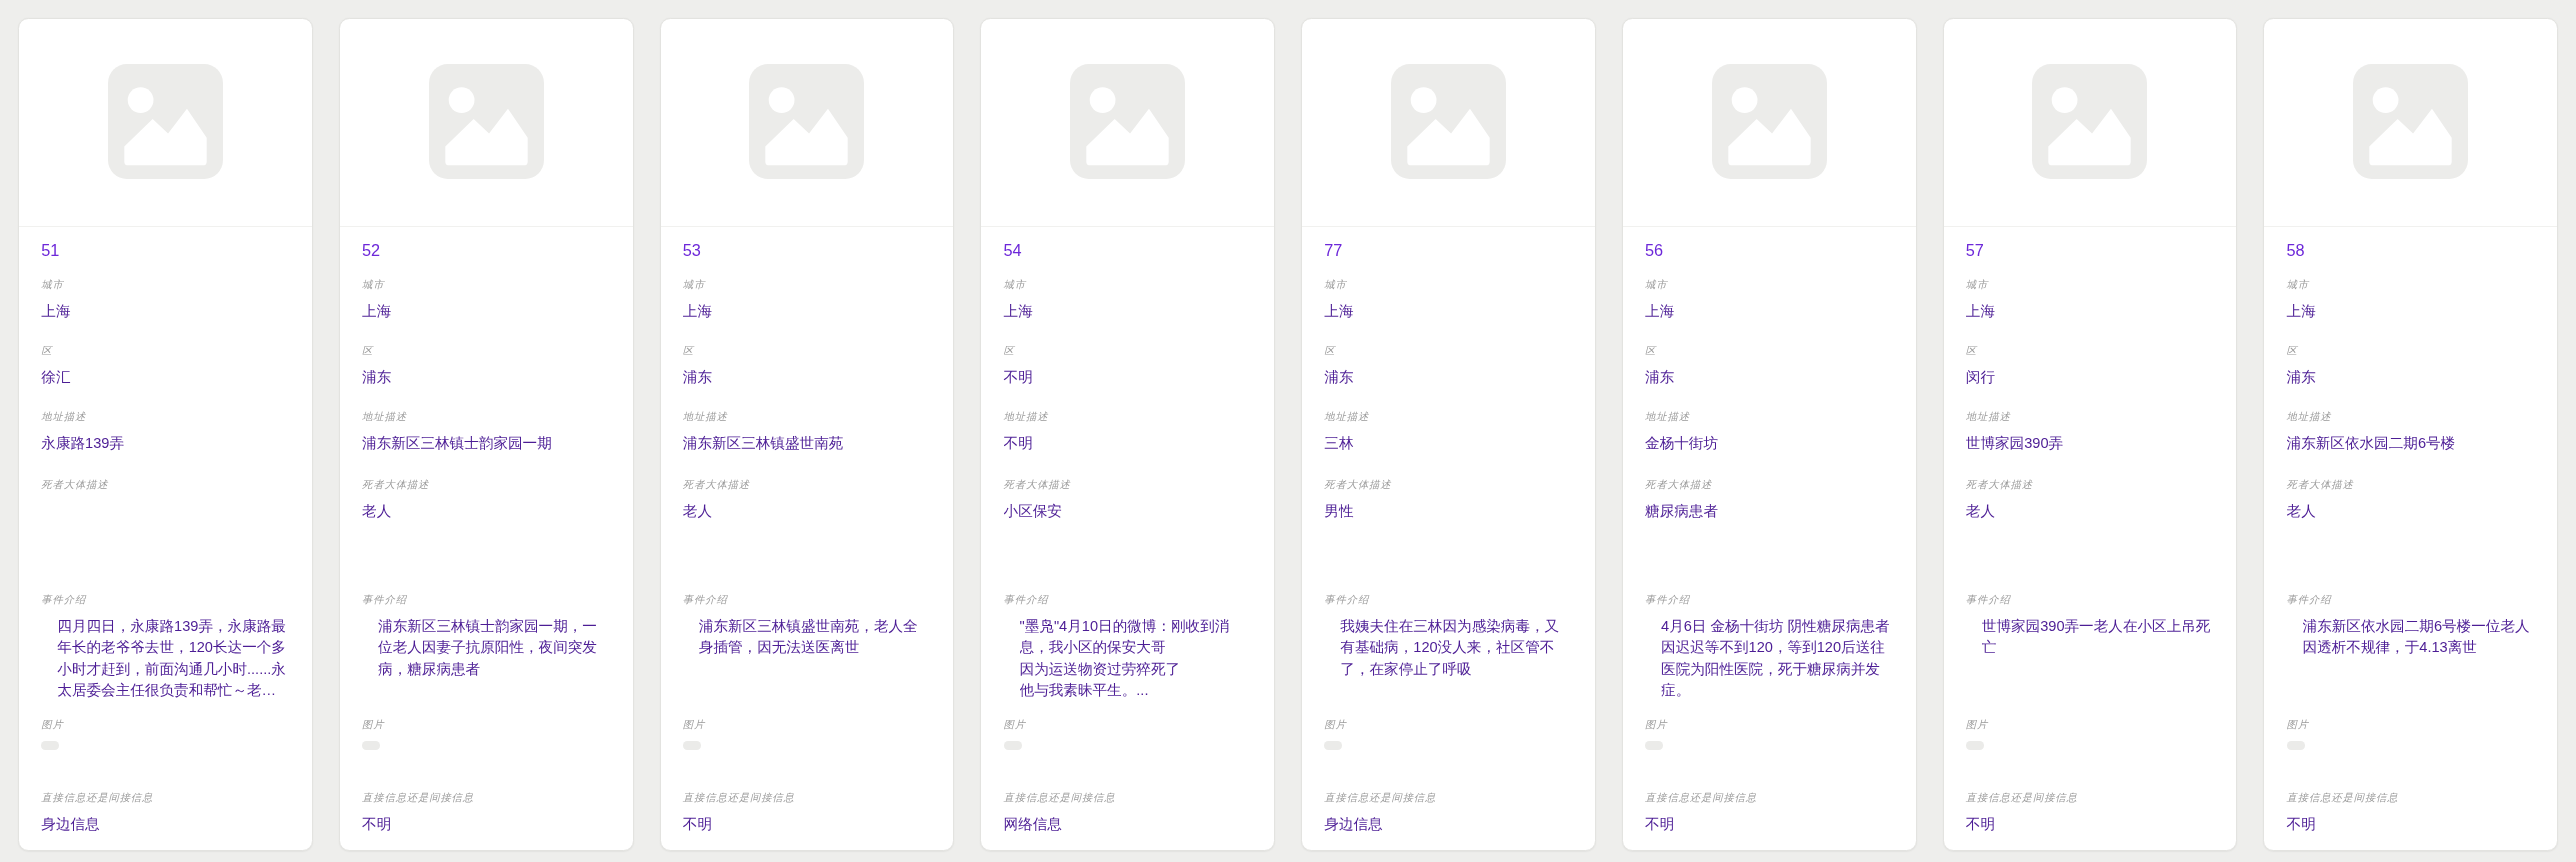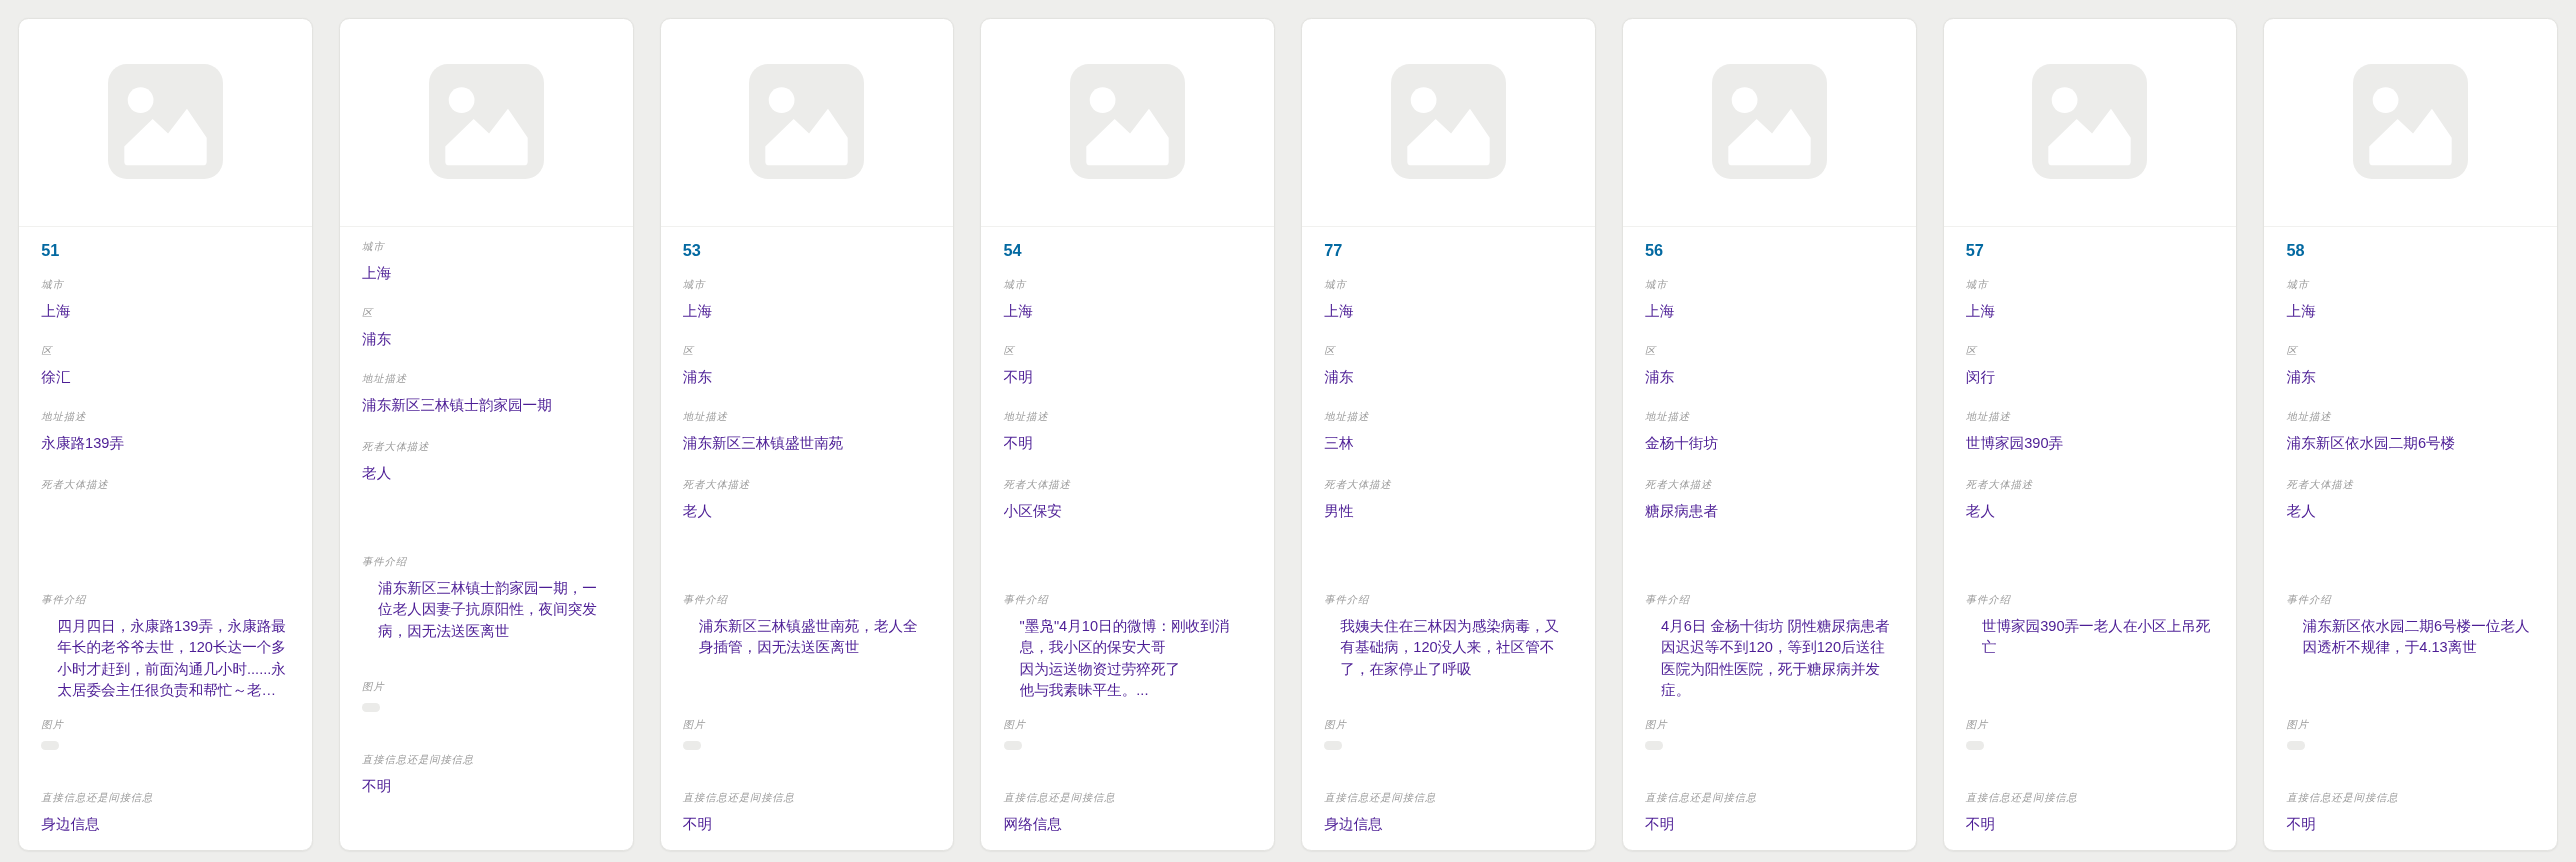--- a/index.html
+++ b/index.html
@@ -44,22 +44,22 @@
     display:flex;
     flex-direction:column;
     padding:13.7px 22.3px 15.5px 22.3px;
     min-height:0;
   }
   .card-num{
     height:38px;
     flex:0 0 auto;
     font-size:16.3px;
     line-height:19px;
-    font-weight:700;
-    color:#0369a1;
+    font-weight:400;
+    color:#6d28d9;
   }
   .field{flex:0 0 auto;}
   .field-label{
     font-size:10.3px;
     line-height:12px;
     color:#9b9b9b;
     letter-spacing:0.9px;
     margin-bottom:10.3px;
     font-style:italic;
   }
@@ -152,20 +152,21 @@
     <div class="card-image-area">
       <span>
         <svg width="115" height="115" viewBox="0 0 134 134" xmlns="http://www.w3.org/2000/svg">
           <rect x="0" y="0" width="134" height="134" rx="22" fill="#ececea"></rect>
           <circle cx="38" cy="42" r="15" fill="#ffffff"></circle>
           <path d="M22 118 C20 118 19 116 19 114 L19 96 L52 64 L70 81 L92 52 L115 86 L115 114 C115 116 114 118 112 118 Z" fill="#ffffff"></path>
         </svg>
       </span>
     </div>
     <div class="card-body">
+      <div class="card-num">52</div>
 
       <div class="field f-city">
         <div class="field-label">城市</div>
         <div class="field-value">上海</div>
       </div>
 
       <div class="field f-district">
         <div class="field-label">区</div>
         <div class="field-value">浦东</div>
       </div>
@@ -175,21 +176,21 @@
         <div class="field-value clamp2">浦东新区三林镇士韵家园一期</div>
       </div>
 
       <div class="field f-deceased">
         <div class="field-label">死者大体描述</div>
         <div class="field-value clamp3">老人</div>
       </div>
 
       <div class="field f-event">
         <div class="field-label">事件介绍</div>
-        <div class="field-value event-value">浦东新区三林镇士韵家园一期，一位老人因妻子抗原阳性，夜间突发病，因无法送医离世</div>
+        <div class="field-value event-value">浦东新区三林镇士韵家园一期，一位老人因妻子抗原阳性，夜间突发病，糖尿病患者</div>
       </div>
 
       <div class="field f-image">
         <div class="field-label">图片</div>
         <div class="image-chip"></div>
       </div>
 
       <div class="field f-info">
         <div class="field-label">直接信息还是间接信息</div>
         <div class="field-value">不明</div>

